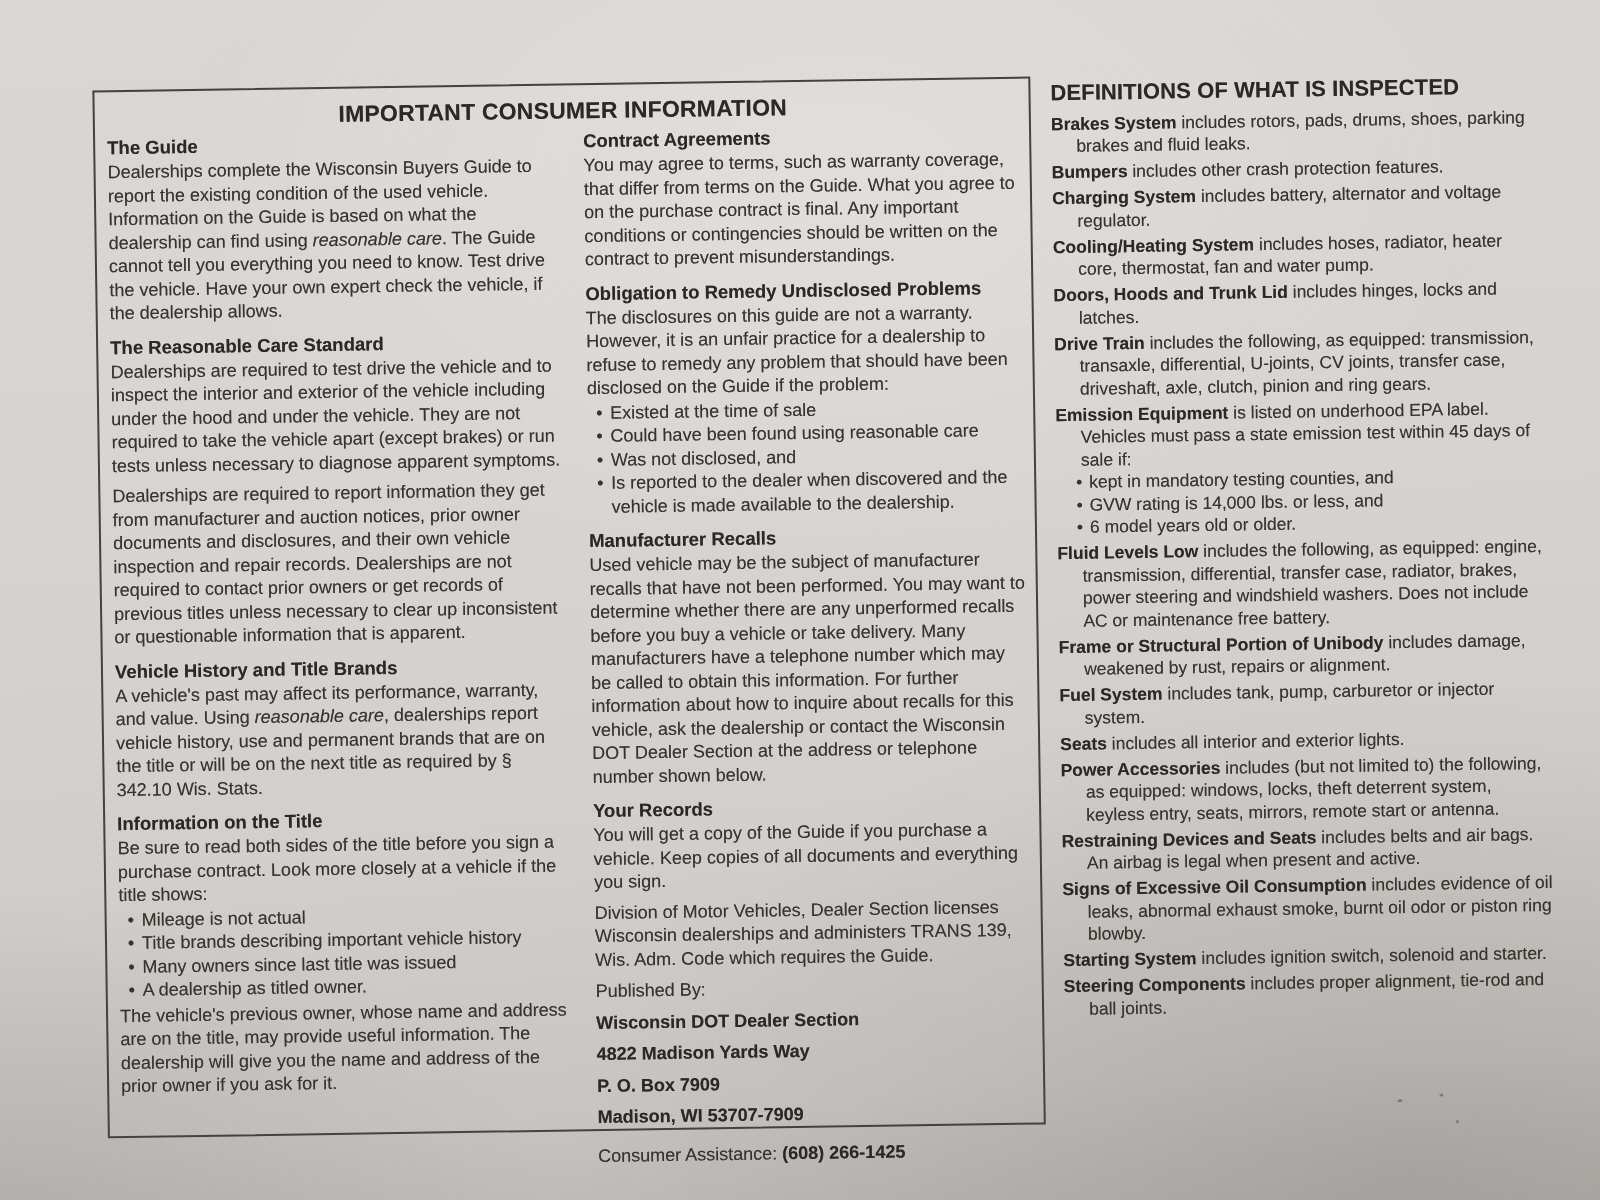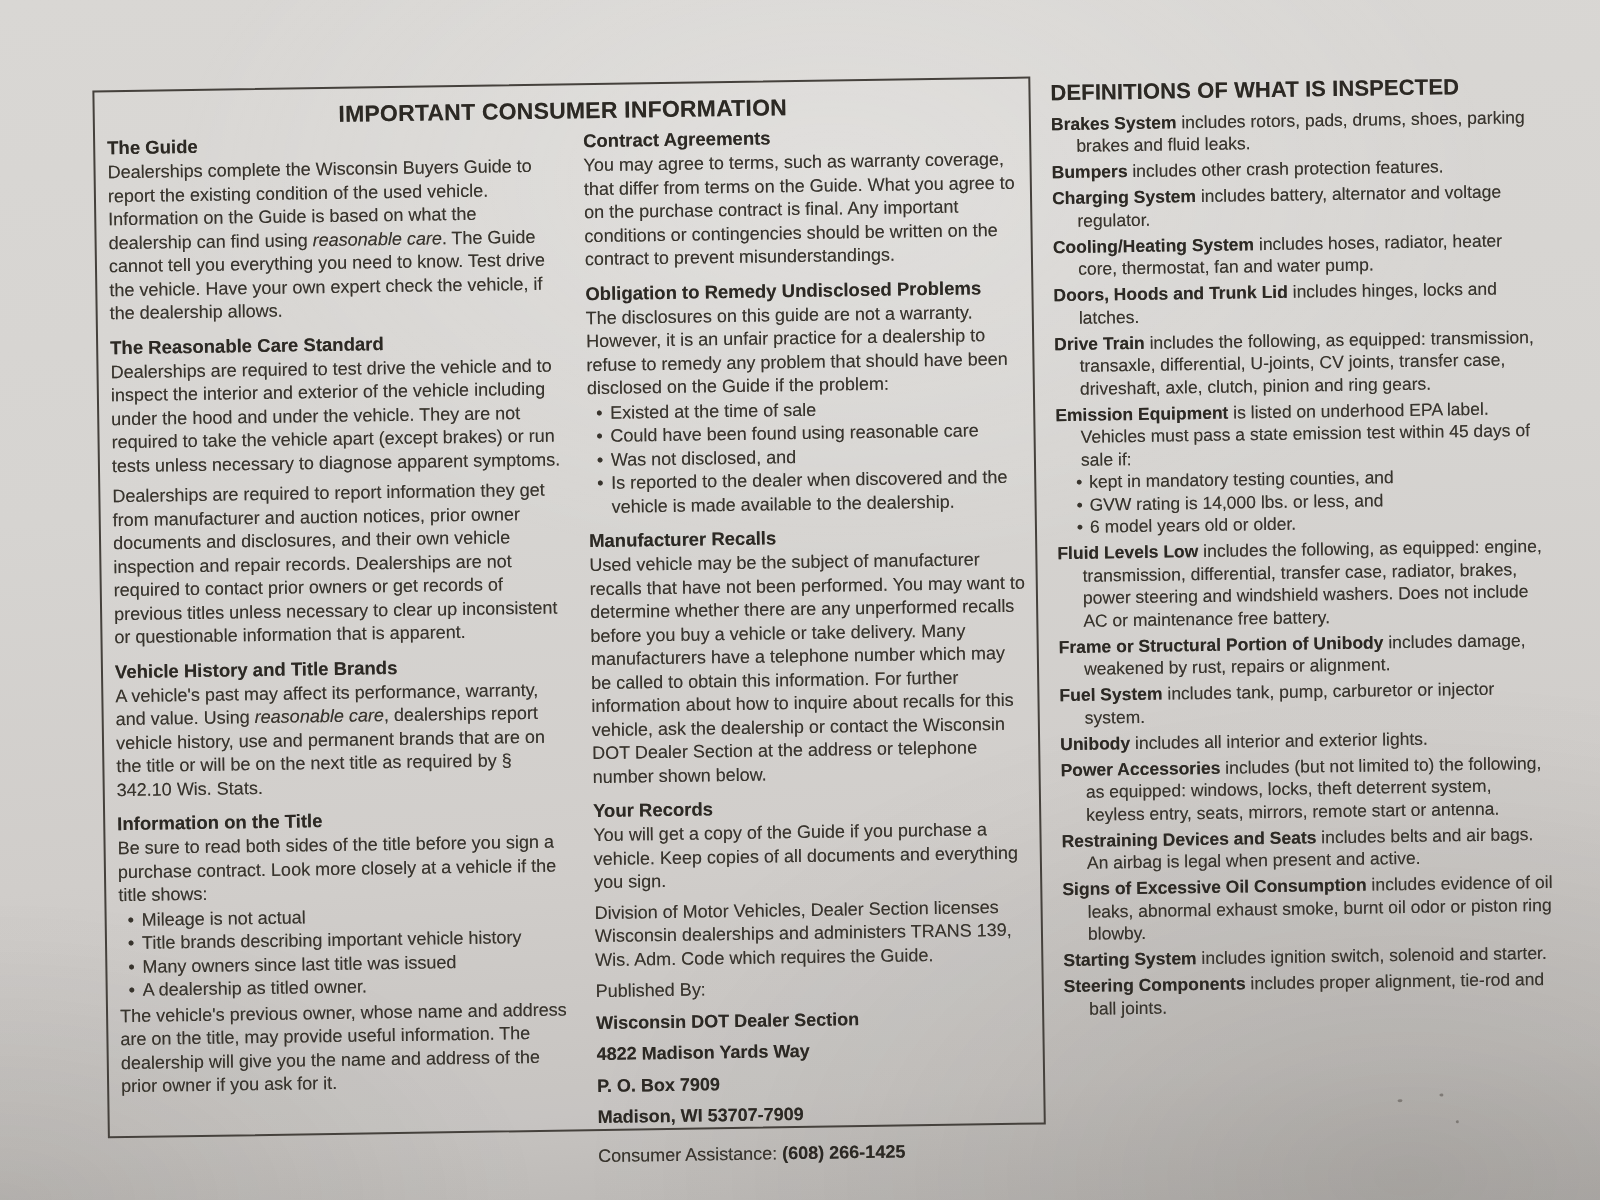--- a/index.html
+++ b/index.html
@@ -179,21 +179,21 @@
           </div><div class="def-bullet">
             <span class="dot">•</span>
             <span class="btext">GVW rating is 14,000 lbs. or less, and</span>
           </div><div class="def-bullet">
             <span class="dot">•</span>
             <span class="btext">6 model years old or older.</span>
           </div></div>
         <div class="def-item"><strong class="def-term">Fluid Levels Low</strong><span> includes the following, as equipped: engine, transmission, differential, transfer case, radiator, brakes, power steering and windshield washers. Does not include AC or maintenance free battery.</span></div>
         <div class="def-item"><strong class="def-term">Frame or Structural Portion of Unibody</strong><span> includes damage, weakened by rust, repairs or alignment.</span></div>
         <div class="def-item"><strong class="def-term">Fuel System</strong><span> includes tank, pump, carburetor or injector system.</span></div>
-        <div class="def-item"><strong class="def-term">Unibody</strong><span> includes all interior and exterior lights.</span></div>
+        <div class="def-item"><strong class="def-term">Seats</strong><span> includes all interior and exterior lights.</span></div>
         <div class="def-item"><strong class="def-term">Power Accessories</strong><span> includes (but not limited to) the following, as equipped: windows, locks, theft deterrent system, keyless entry, seats, mirrors, remote start or antenna.</span></div>
         <div class="def-item"><strong class="def-term">Restraining Devices and Seats</strong><span> includes belts and air bags. An airbag is legal when present and active.</span></div>
         <div class="def-item"><strong class="def-term">Signs of Excessive Oil Consumption</strong><span> includes evidence of oil leaks, abnormal exhaust smoke, burnt oil odor or piston ring blowby.</span></div>
         <div class="def-item"><strong class="def-term">Starting System</strong><span> includes ignition switch, solenoid and starter.</span></div>
         <div class="def-item"><strong class="def-term">Steering Components</strong><span> includes proper alignment, tie-rod and ball joints.</span></div>
       </div>
   </div>
 
   <div class="speck" style="left:1390px;top:1108px;width:5px;height:3px;"></div>
   <div class="speck" style="left:1432px;top:1103px;width:4px;height:3px;"></div>

